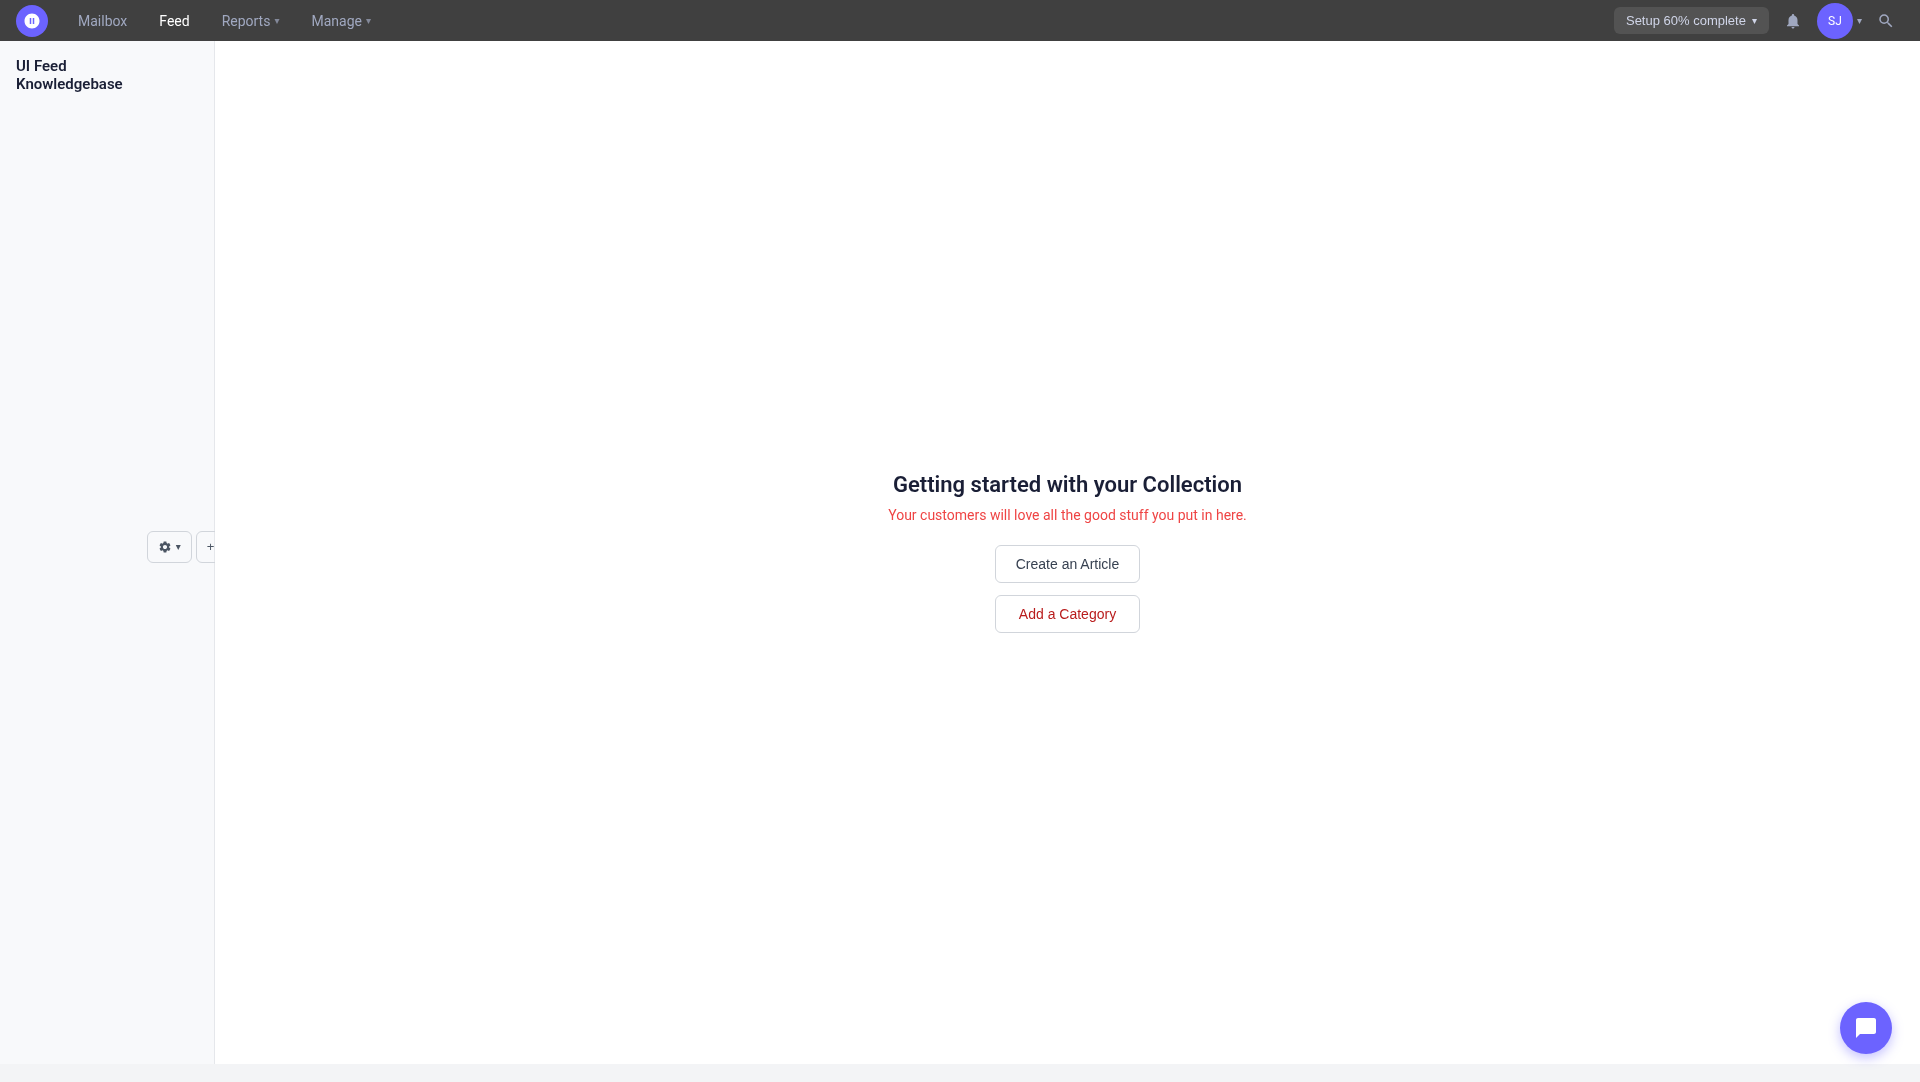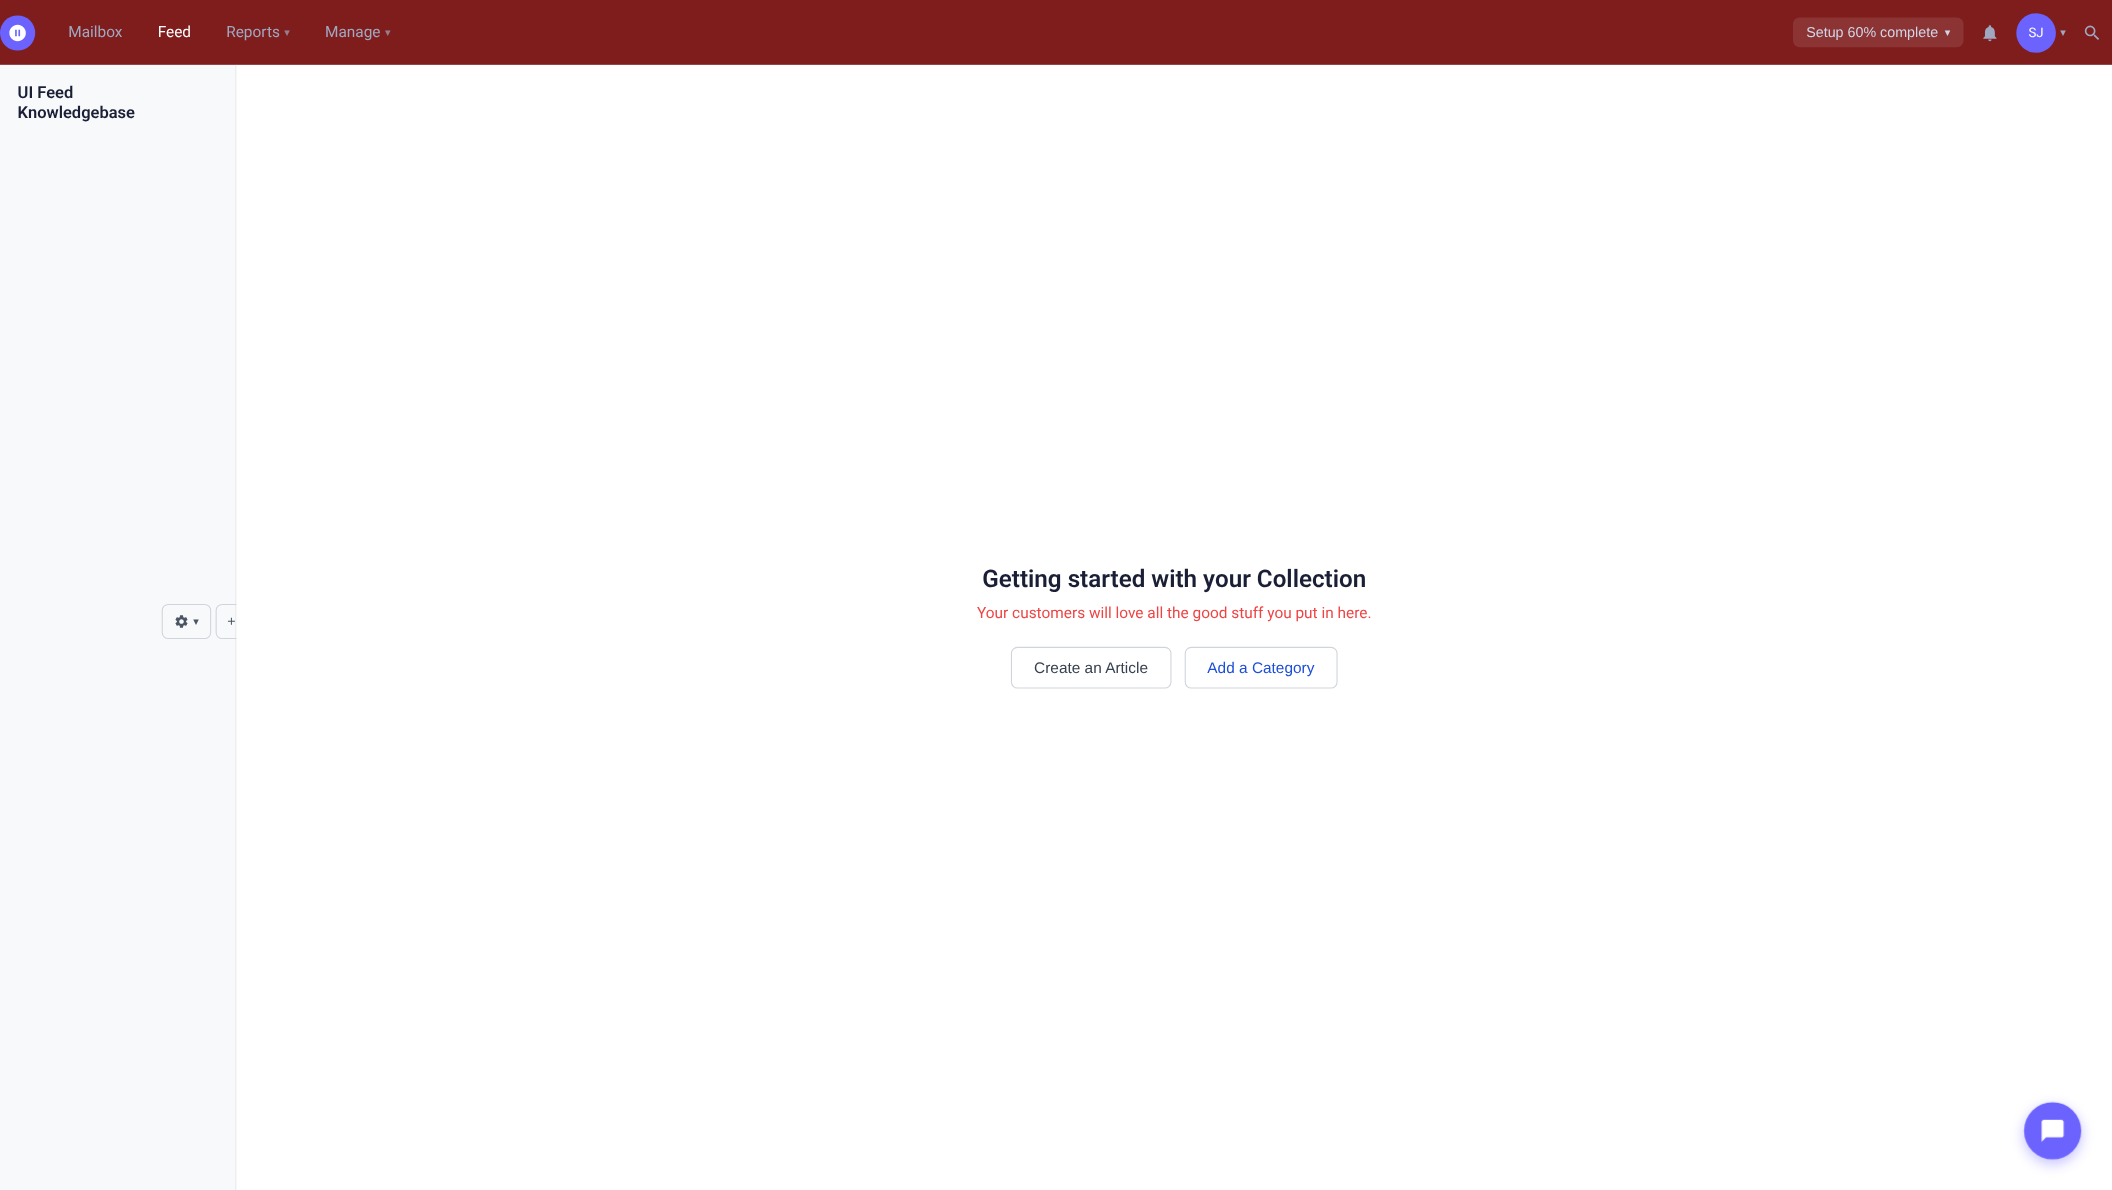--- a/index.html
+++ b/index.html
@@ -2,23 +2,23 @@
 <html><head>
   <meta charset="utf-8">
   <style>
     * { margin: 0; padding: 0; box-sizing: border-box; }
     body { font-family: -apple-system, BlinkMacSystemFont, 'Segoe UI', Roboto, sans-serif; background: #f3f4f6; height: 1082px; overflow: hidden; }
 
     
     .topnav {
       display: flex;
       align-items: center;
-      background: #7f1d1d;
-      height: 59px;
-      padding: 0 0;
+      background: #404040;
+      height: 41px;
+      padding: 0 16px;
       gap: 4px;
     }
     .topnav-logo {
       width: 32px; height: 32px;
       background: #6c63ff;
       border-radius: 50%;
       display: flex; align-items: center; justify-content: center;
       margin-right: 12px;
       flex-shrink: 0;
     }
@@ -147,36 +147,36 @@
       font-size: 22px;
       font-weight: 600;
       color: #1a1f36;
     }
     .empty-state-subtitle {
       font-size: 14px;
       color: #ef4444;
       margin-bottom: 6px;
     }
     .empty-state-actions {
-      display: flex; gap: 12px; margin-top: 6px;
+      display: flex; gap: 12px; margin-top: 6px; flex-direction: column;
     }
     .btn-primary {
       background: #fff;
       border: 1px solid #d1d5db;
       color: #374151;
       padding: 10px 20px;
       border-radius: 6px;
       font-size: 14px;
       font-weight: 500;
       cursor: pointer;
     }
     .btn-secondary {
       background: #fff;
       border: 1px solid #d1d5db;
-      color: #1d4ed8;
+      color: #b91c1c;
       padding: 10px 20px;
       border-radius: 6px;
       font-size: 14px;
       font-weight: 500;
       cursor: pointer;
     }
 
     
     .chat-widget {
       position: fixed;

